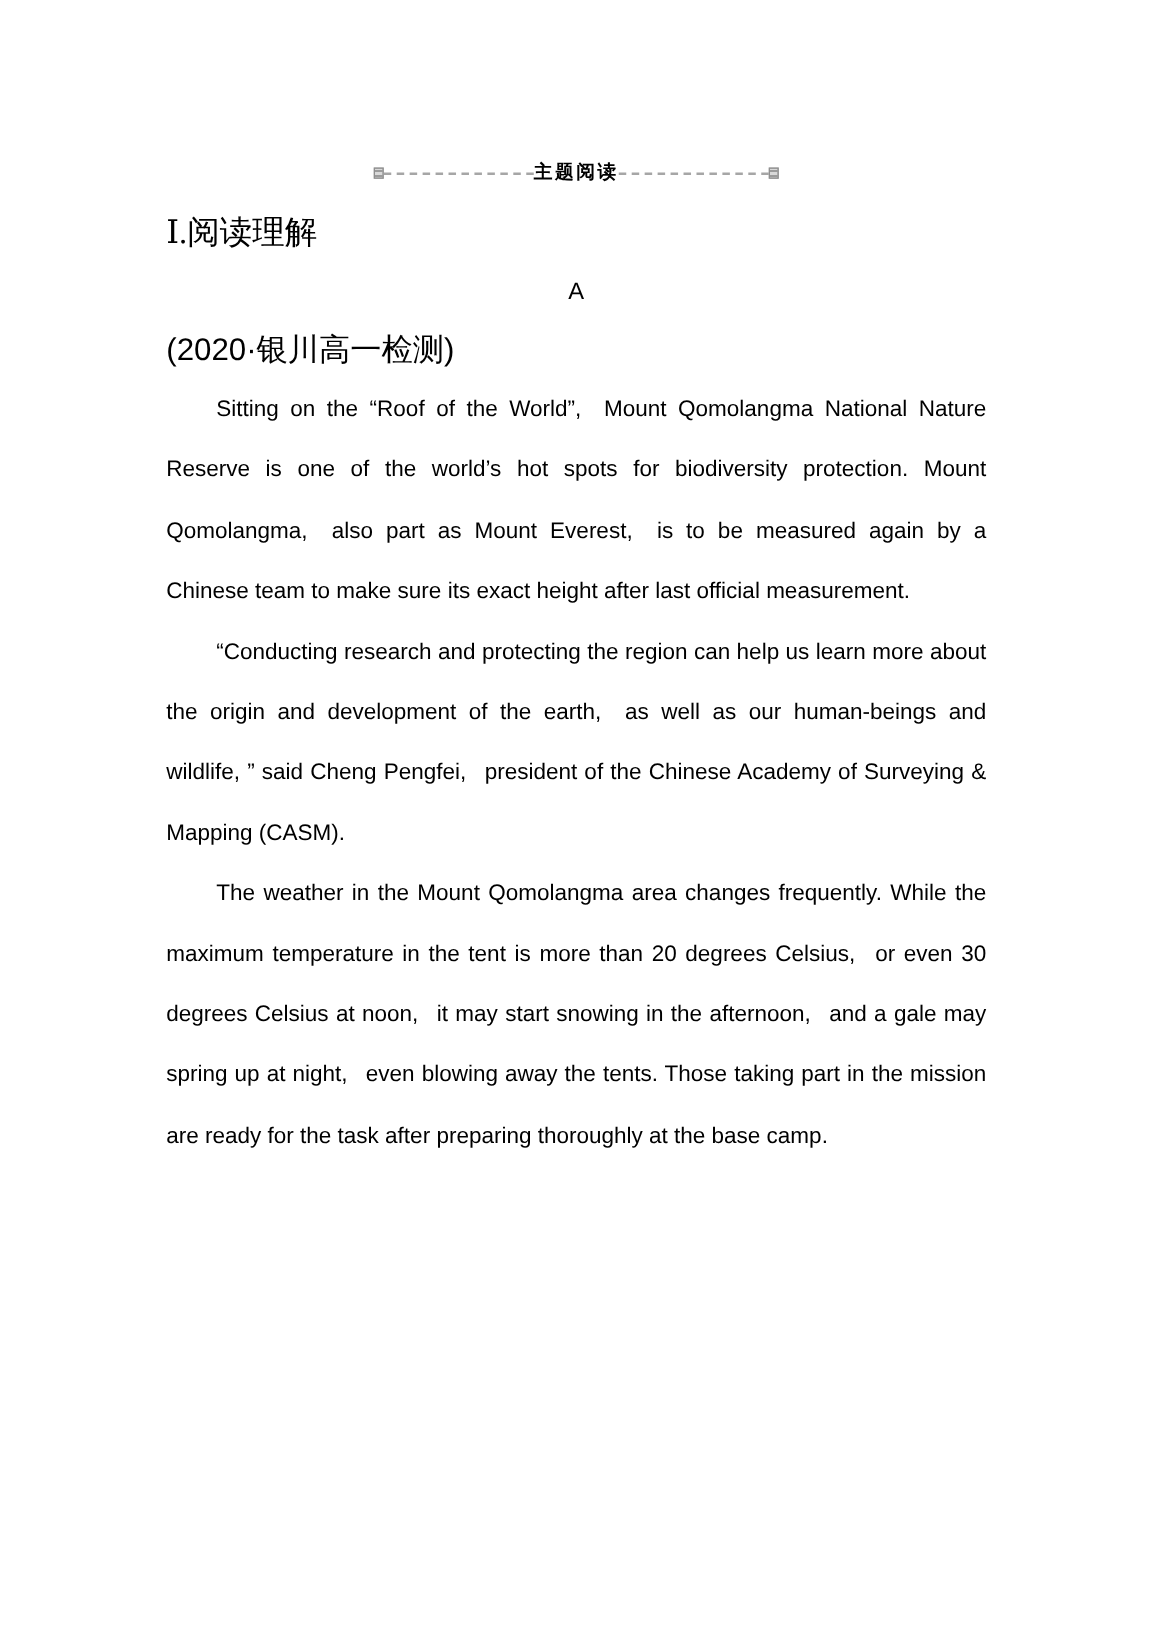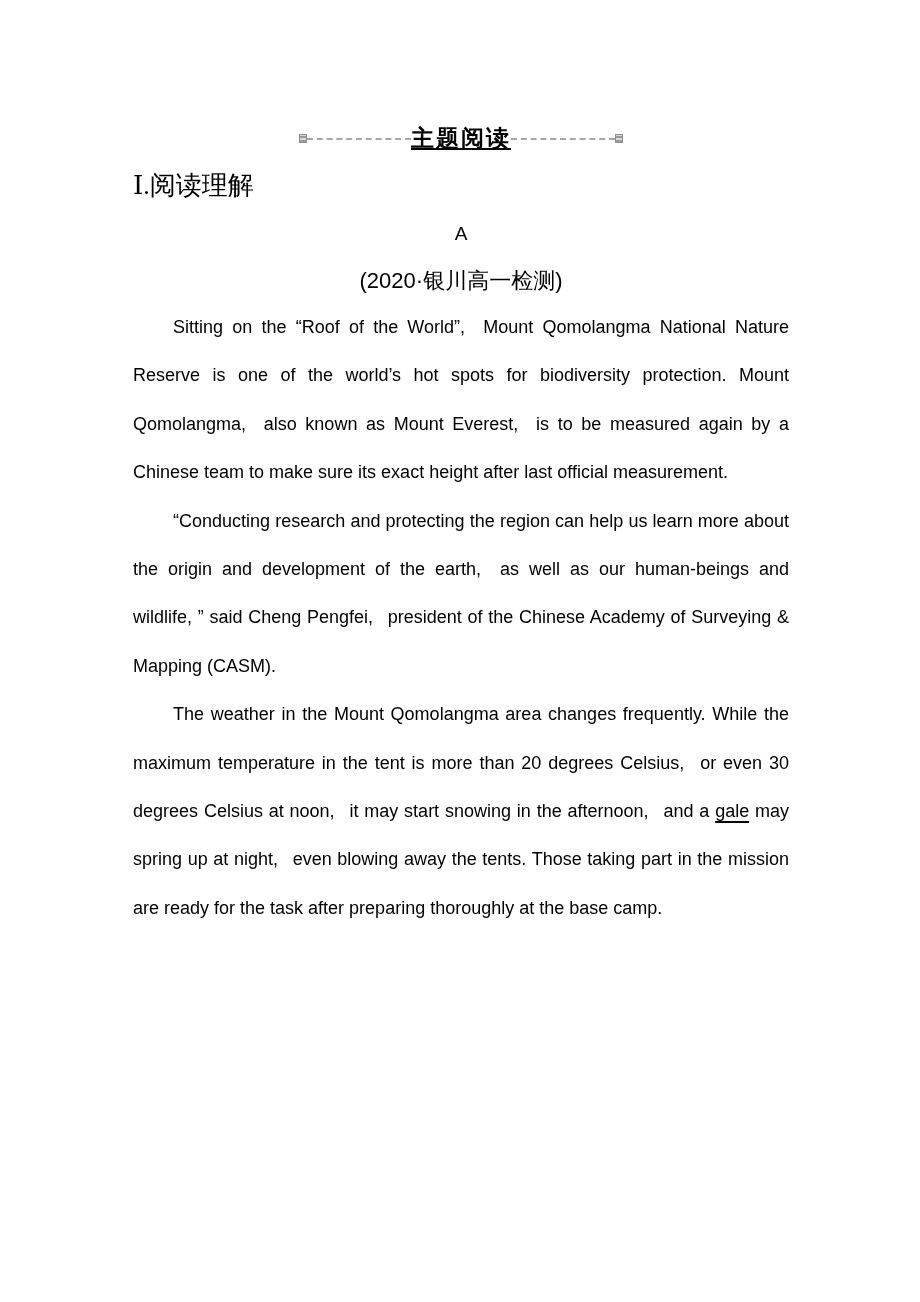--- a/index.html
+++ b/index.html
@@ -37,67 +37,65 @@
   }
   .dash-line {
     flex: 1 1 auto;
     border-top: 2px dashed #a6a6a6;
     height: 0;
     margin-top: 1px;
   }
   .topic-title {
     margin: 0;
     padding: 0;
-    font-size: 23px;
+    font-size: 15px;
     line-height: 24px;
     font-weight: 700;
     letter-spacing: 2px;
     white-space: nowrap;
     flex: 0 0 auto;
-    text-decoration: underline;
   }
 
   
   .section-heading {
     margin: 25px 0 0;
     font-family: "Liberation Serif", "DejaVu Serif", serif;
     font-weight: 400;
     font-size: 26px;
     line-height: 22px;
   }
   .passage-label {
     margin-top: 27px;
     text-align: center;
     font-size: 19px;
     line-height: 19px;
   }
   .source-note {
     margin-top: 26px;
-    text-align: center;
-    font-size: 22px;
+    text-align: left;
+    font-size: 25px;
     line-height: 23px;
   }
 
   
   .passage {
     margin-top: 11px;
   }
   .passage p {
     margin: 0;
     font-size: 18px;
     line-height: 48.4px;
     text-align: justify;
     text-justify: inter-word;
     text-indent: 40px;
   }
   .passage p.cut {
     text-align-last: justify;
   }
   .underline {
-    text-decoration: underline;
     text-underline-offset: 4px;
     text-decoration-thickness: 1.5px;
   }
 </style>
 </head>
 <body>
 
 <div class="page">
 
   <div class="topic-header">
@@ -108,18 +106,18 @@
     <span class="end-square"></span>
   </div>
 
   <h2 class="section-heading">Ⅰ.阅读理解</h2>
 
   <div class="passage-label">A</div>
 
   <div class="source-note">(2020·银川高一检测)</div>
 
   <article class="passage">
-    <p><span>Sitting on the “Roof of the World”,  Mount Qomolangma National Nature Reserve is one of the world’s hot spots for biodiversity protection. Mount Qomolangma,  also known as Mount Everest,  is to be measured again by a Chinese team to make sure its exact height after last official measurement.</span></p>
+    <p><span>Sitting on the “Roof of the World”,  Mount Qomolangma National Nature Reserve is one of the world’s hot spots for biodiversity protection. Mount Qomolangma,  also part as Mount Everest,  is to be measured again by a Chinese team to make sure its exact height after last official measurement.</span></p>
     <p><span>“Conducting research and protecting the region can help us learn more about the origin and development of the earth,  as well as our human-beings and wildlife, ” said Cheng Pengfei,  president of the Chinese Academy of Surveying &amp; Mapping (CASM).</span></p>
     <p><span>The weather in the Mount Qomolangma area changes frequently. While the maximum temperature in the tent is more than 20 degrees Celsius,  or even 30 degrees Celsius at noon,  it may start snowing in the afternoon,  and a </span><span class="underline">gale</span><span> may spring up at night,  even blowing away the tents. Those taking part in the mission are ready for the task after preparing thoroughly at the base camp.</span></p>
   </article>
 
 </div>
 
 </body></html>

